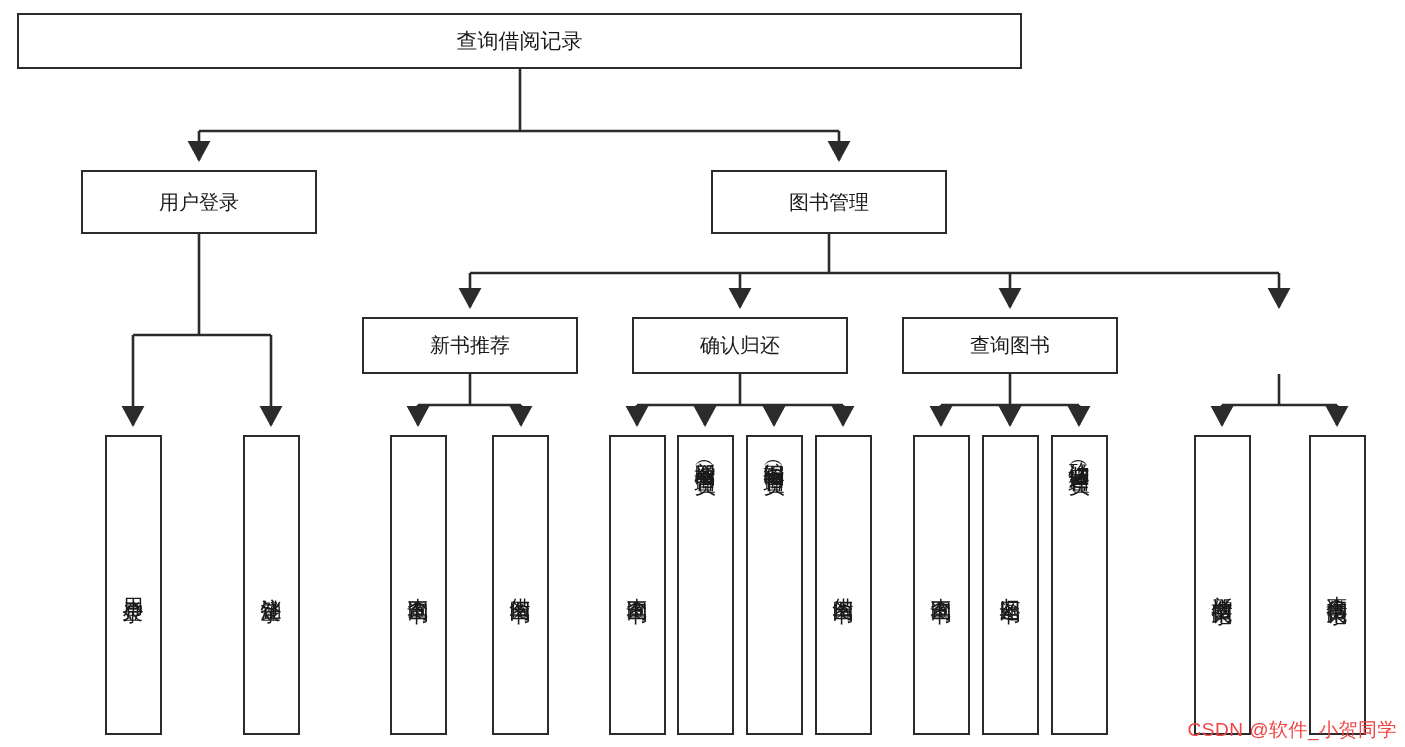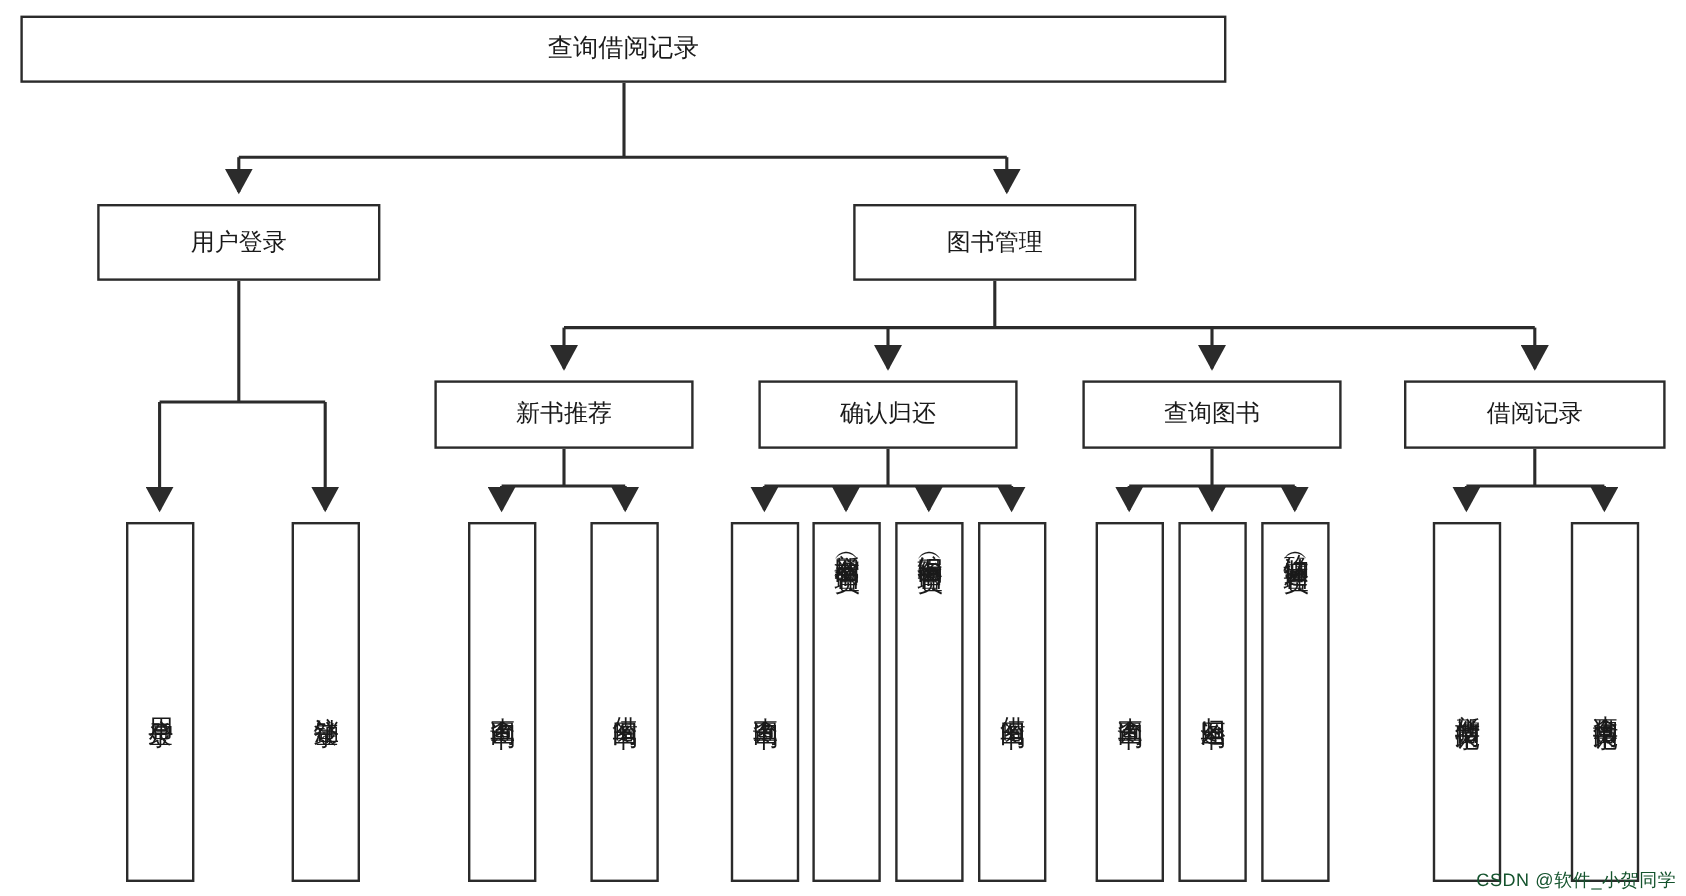--- a/index.html
+++ b/index.html
@@ -64,22 +64,22 @@
     line-height: 1;
     white-space: nowrap;
     text-align: left;
   }
   .leaf.tall-top { align-items: flex-start; padding-top: 8px; }
   .leaf.mid { align-items: center; }
   .watermark {
     position: absolute;
     right: 8px;
     bottom: 4px;
-    font-size: 15px;
-    color: #14532d;
+    font-size: 19px;
+    color: #ef4444;
     white-space: nowrap;
     letter-spacing: 0.5px;
   }
 </style>
 </head>
 <body>
 
 <div id="canvas">
 
   <svg class="connectors" viewBox="0 0 1405 747" xmlns="http://www.w3.org/2000/svg">
@@ -146,23 +146,20 @@
 
   <div class="node lvl2" style="left:711px; top:170px; width:236px; height:64px;">
     <span class="node-label">图书管理</span>
   </div>
   <div class="node lvl3" style="left:632px; top:317px; width:216px; height:57px;">
     <span class="node-label">确认归还</span>
   </div>
   <div class="node lvl3" style="left:902px; top:317px; width:216px; height:57px;">
     <span class="node-label">查询图书</span>
   </div>
-  <div class="node lvl3" style="left:1170px; top:317px; width:218px; height:57px;">
-    <span class="node-label">借阅记录</span>
-  </div>
 
   <div class="node leaf mid" style="left:105px; top:435px; width:57px; height:300px;">
     <span class="node-label">用户登录</span>
   </div>
   <div class="node leaf mid" style="left:243px; top:435px; width:57px; height:300px;">
     <span class="node-label">注销登录</span>
   </div>
 
   <div class="node leaf mid" style="left:390px; top:435px; width:57px; height:300px;">
     <span class="node-label">查询图书</span>

